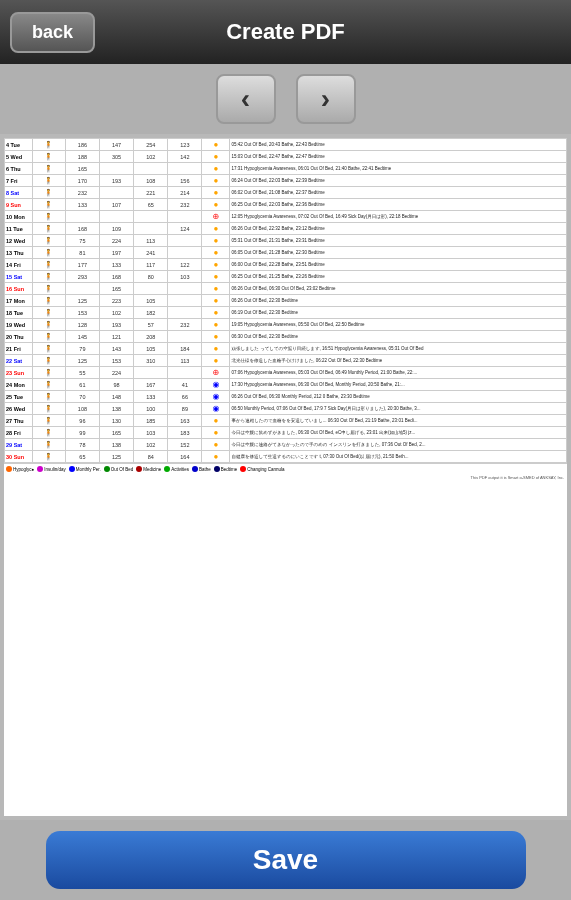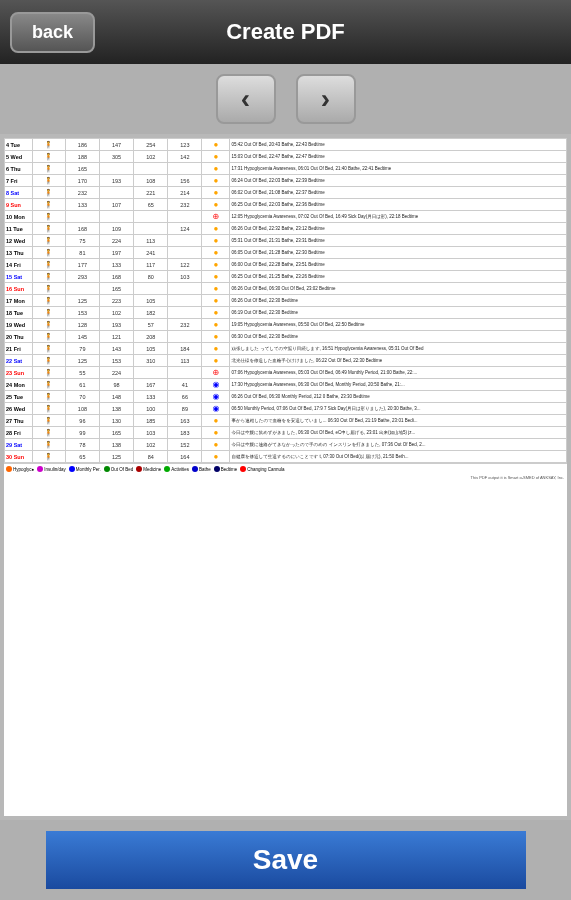--- a/index.html
+++ b/index.html
@@ -159,21 +159,21 @@
       background: #b0b0b0;
       height: 80px;
       display: flex;
       align-items: center;
       justify-content: center;
       flex-shrink: 0;
     }
     .save-btn {
       background: linear-gradient(to bottom, #3a7bd5, #1a4a9f);
       border: none;
-      border-radius: 0;
+      border-radius: 14px;
       color: white;
       font-size: 28px;
       font-weight: bold;
       width: 480px;
       height: 58px;
       cursor: pointer;
     }
   </style>
 </head>
 <body>

